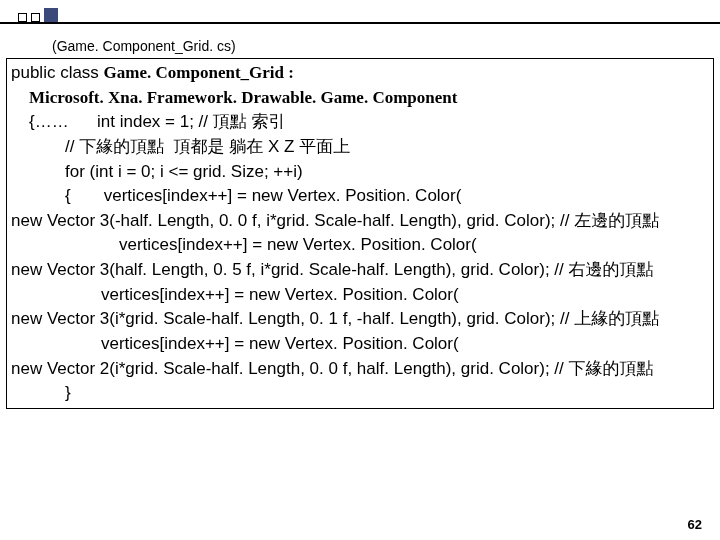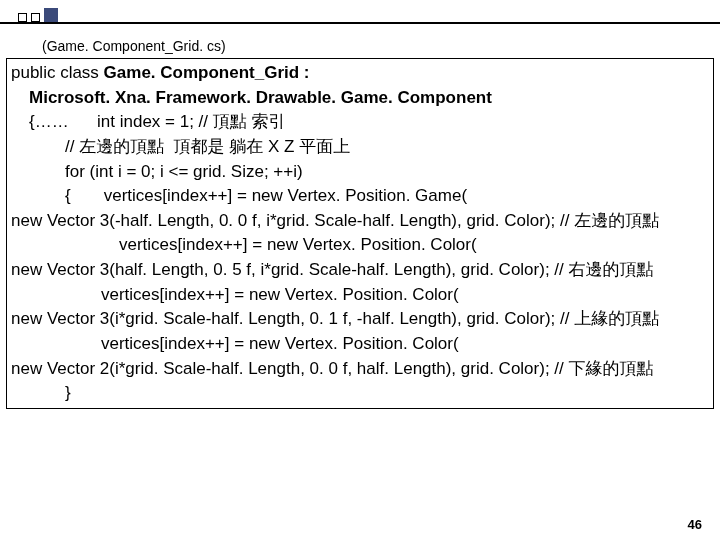--- a/index.html
+++ b/index.html
@@ -30,33 +30,33 @@
   }
   .title {
     font-family: "DFKai-SB","KaiTi","Microsoft JhengHei",serif;
     font-size: 38px;
     color: #5b5b5b;
     letter-spacing: 1px;
   }
   .subtitle {
     font-size: 14px;
     color: #000;
-    margin-left: 8px;
+    margin-left: 18px;
   }
   .code-box {
     border: 1px solid #000;
     margin: 4px 6px 0 6px;
     padding: 2px 4px 2px 4px;
     font-family: Arial, sans-serif;
     font-size: 17px;
     line-height: 1.45;
     color: #000;
     white-space: pre-wrap;
   }
-  .bold { font-weight: bold; }
+  .bold { font-weight: bold; font-family: Liberation Serif, serif; }
   .pagenum {
     position: absolute;
     right: 18px;
     bottom: 8px;
     font-size: 13px;
     font-family: Arial, sans-serif;
     font-weight: bold;
   }
 </style>
 </head>
@@ -68,25 +68,25 @@
   <span class="sq big"></span>
 </div>
 
 <div class="title-row">
   <span class="subtitle">(Game. Component_Grid. cs)</span>
 </div>
 
 <div class="code-box"><span>public class </span><span class="bold">Game. Component_Grid :</span>
 <span style="padding-left:18px;" class="bold">Microsoft. Xna. Framework. Drawable. Game. Component</span>
 <span style="padding-left:18px;">{……      int index = 1; // 頂點 索引</span>
-<span style="padding-left:54px;">// 左邊的頂點  頂都是 躺在 X Z 平面上</span>
+<span style="padding-left:54px;">// 下緣的頂點  頂都是 躺在 X Z 平面上</span>
 <span style="padding-left:54px;">for (int i = 0; i &lt;= grid. Size; ++i)</span>
-<span style="padding-left:54px;">{       vertices[index++] = new Vertex. Position. Game(</span>
+<span style="padding-left:54px;">{       vertices[index++] = new Vertex. Position. Color(</span>
 <span>new Vector 3(-half. Length, 0. 0 f, i*grid. Scale-half. Length), grid. Color); // 左邊的頂點</span>
 <span style="padding-left:108px;">vertices[index++] = new Vertex. Position. Color(</span>
 <span>new Vector 3(half. Length, 0. 5 f, i*grid. Scale-half. Length), grid. Color); // 右邊的頂點</span>
 <span style="padding-left:90px;">vertices[index++] = new Vertex. Position. Color(</span>
 <span>new Vector 3(i*grid. Scale-half. Length, 0. 1 f, -half. Length), grid. Color); // 上緣的頂點</span>
 <span style="padding-left:90px;">vertices[index++] = new Vertex. Position. Color(</span>
 <span>new Vector 2(i*grid. Scale-half. Length, 0. 0 f, half. Length), grid. Color); // 下緣的頂點</span>
 <span style="padding-left:54px;">}</span></div>
 
-<div class="pagenum">46</div>
+<div class="pagenum">62</div>
 
 </body></html>

